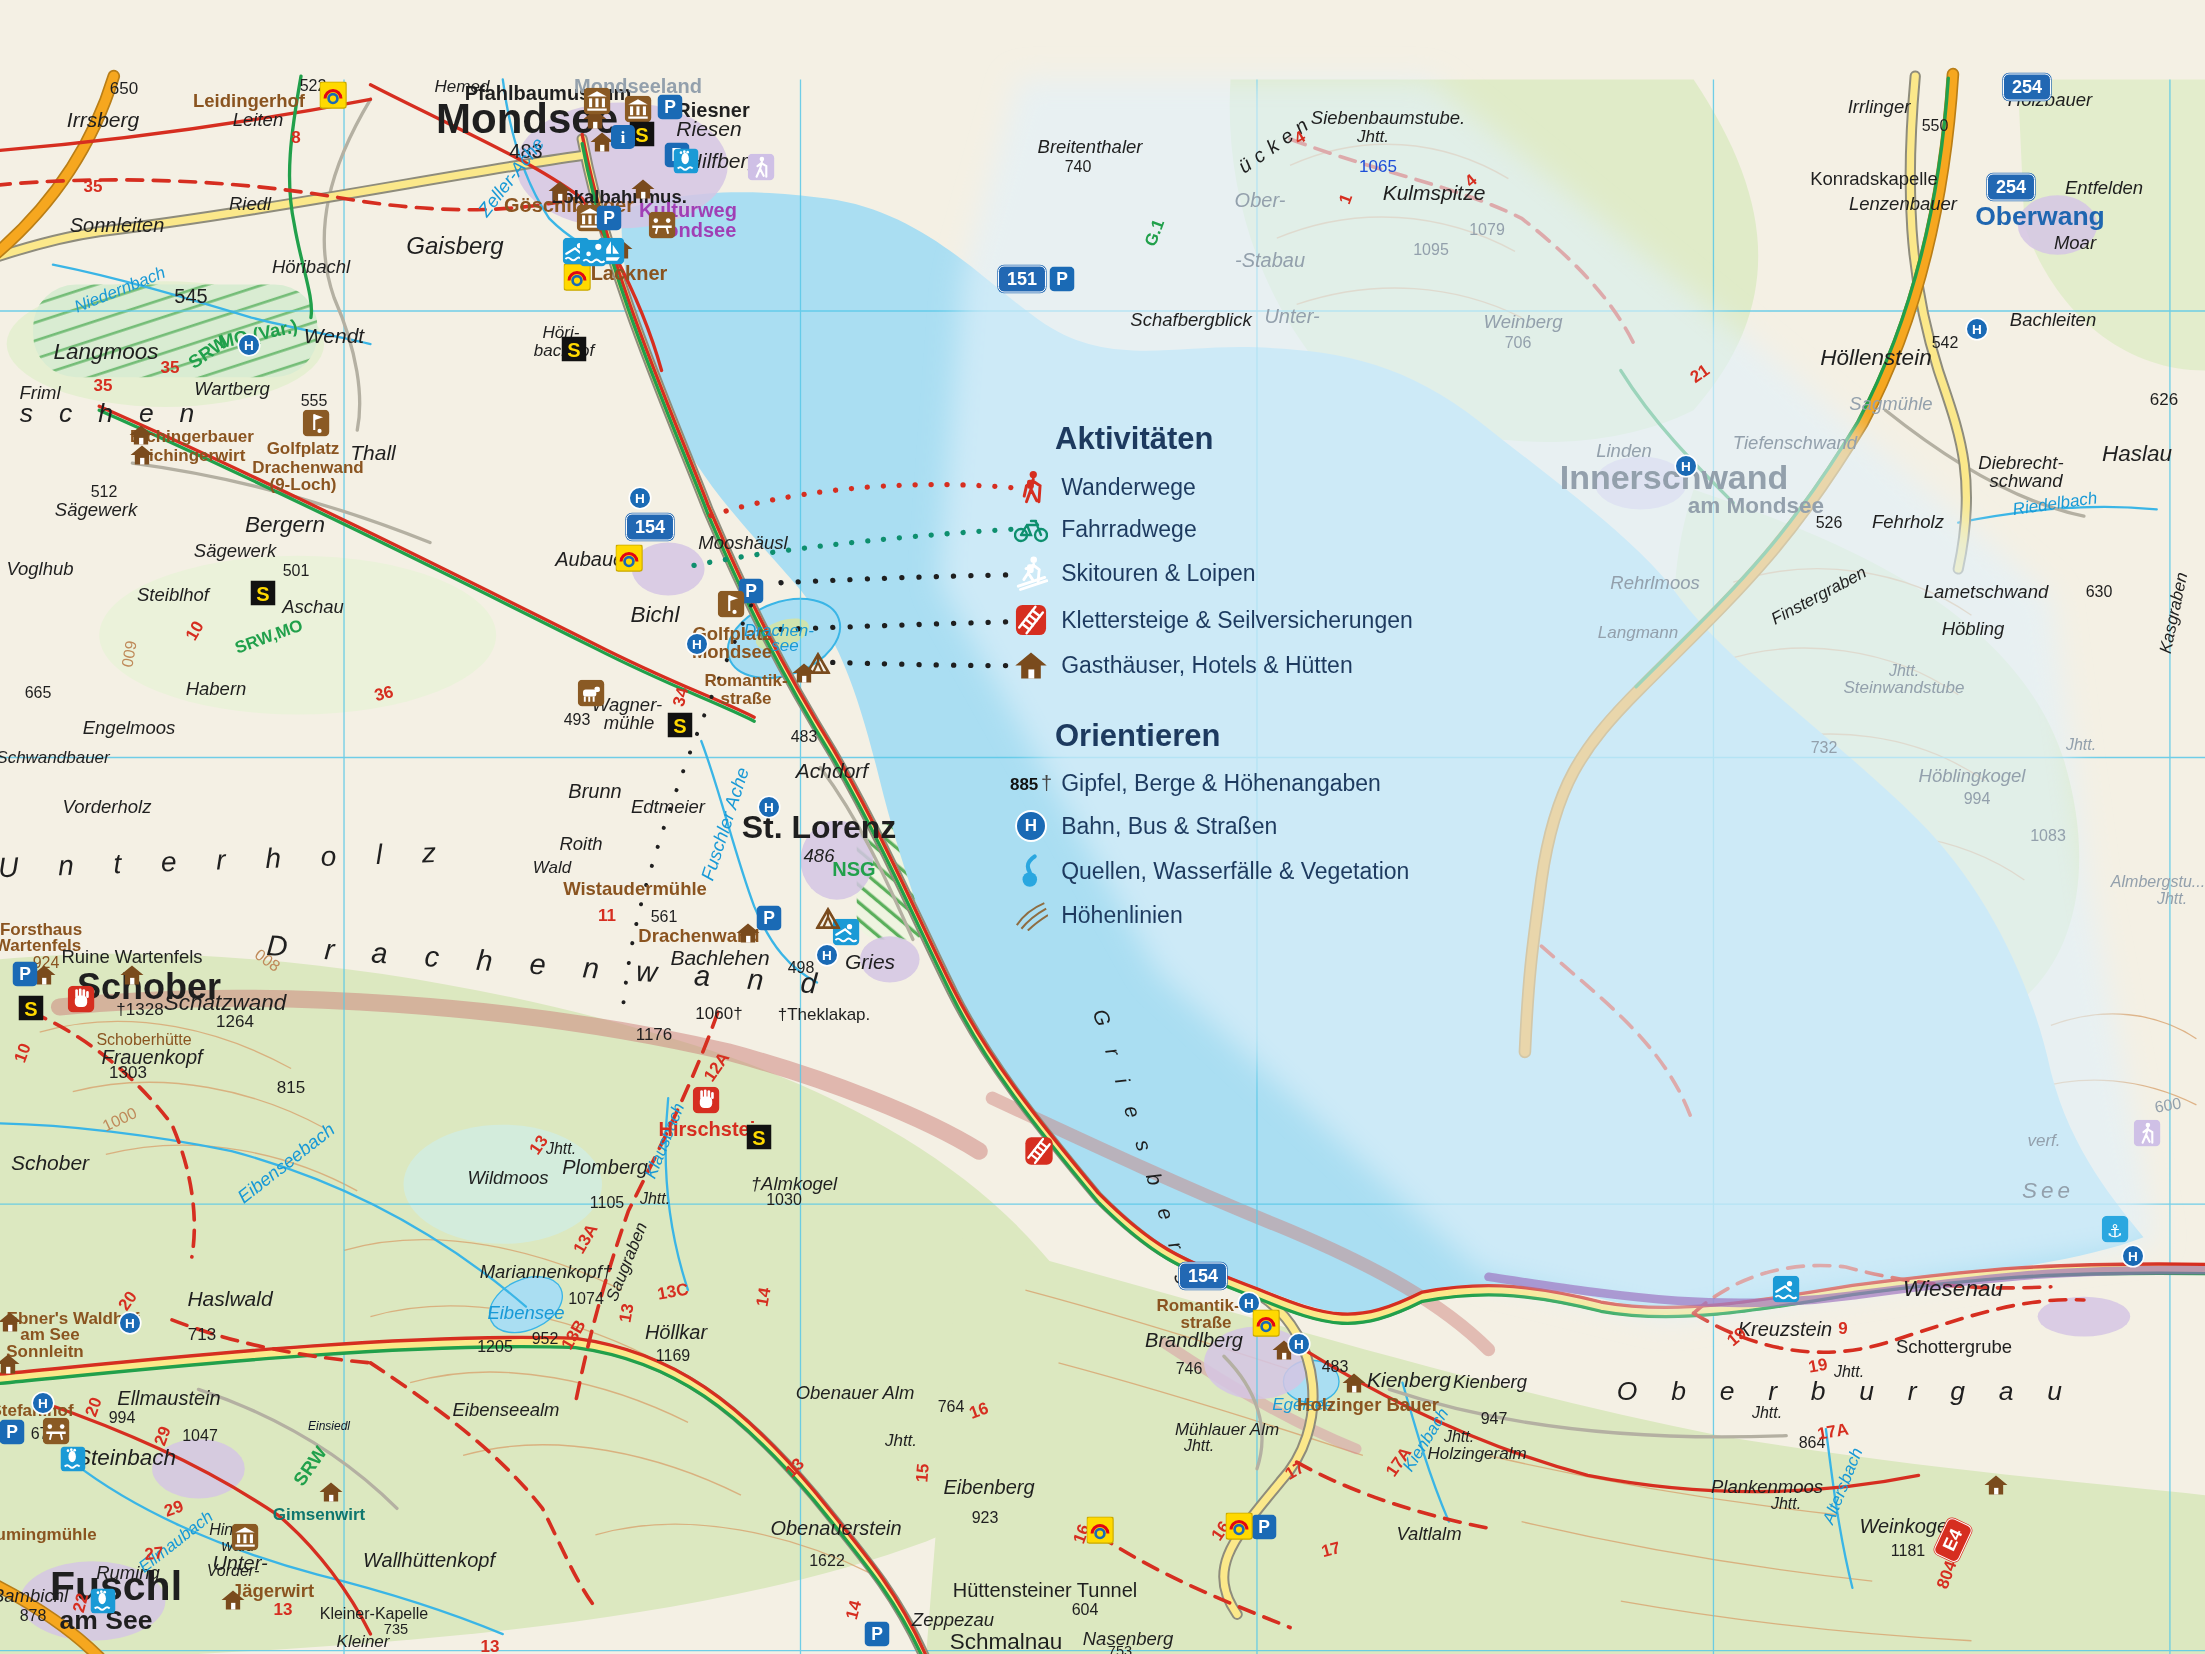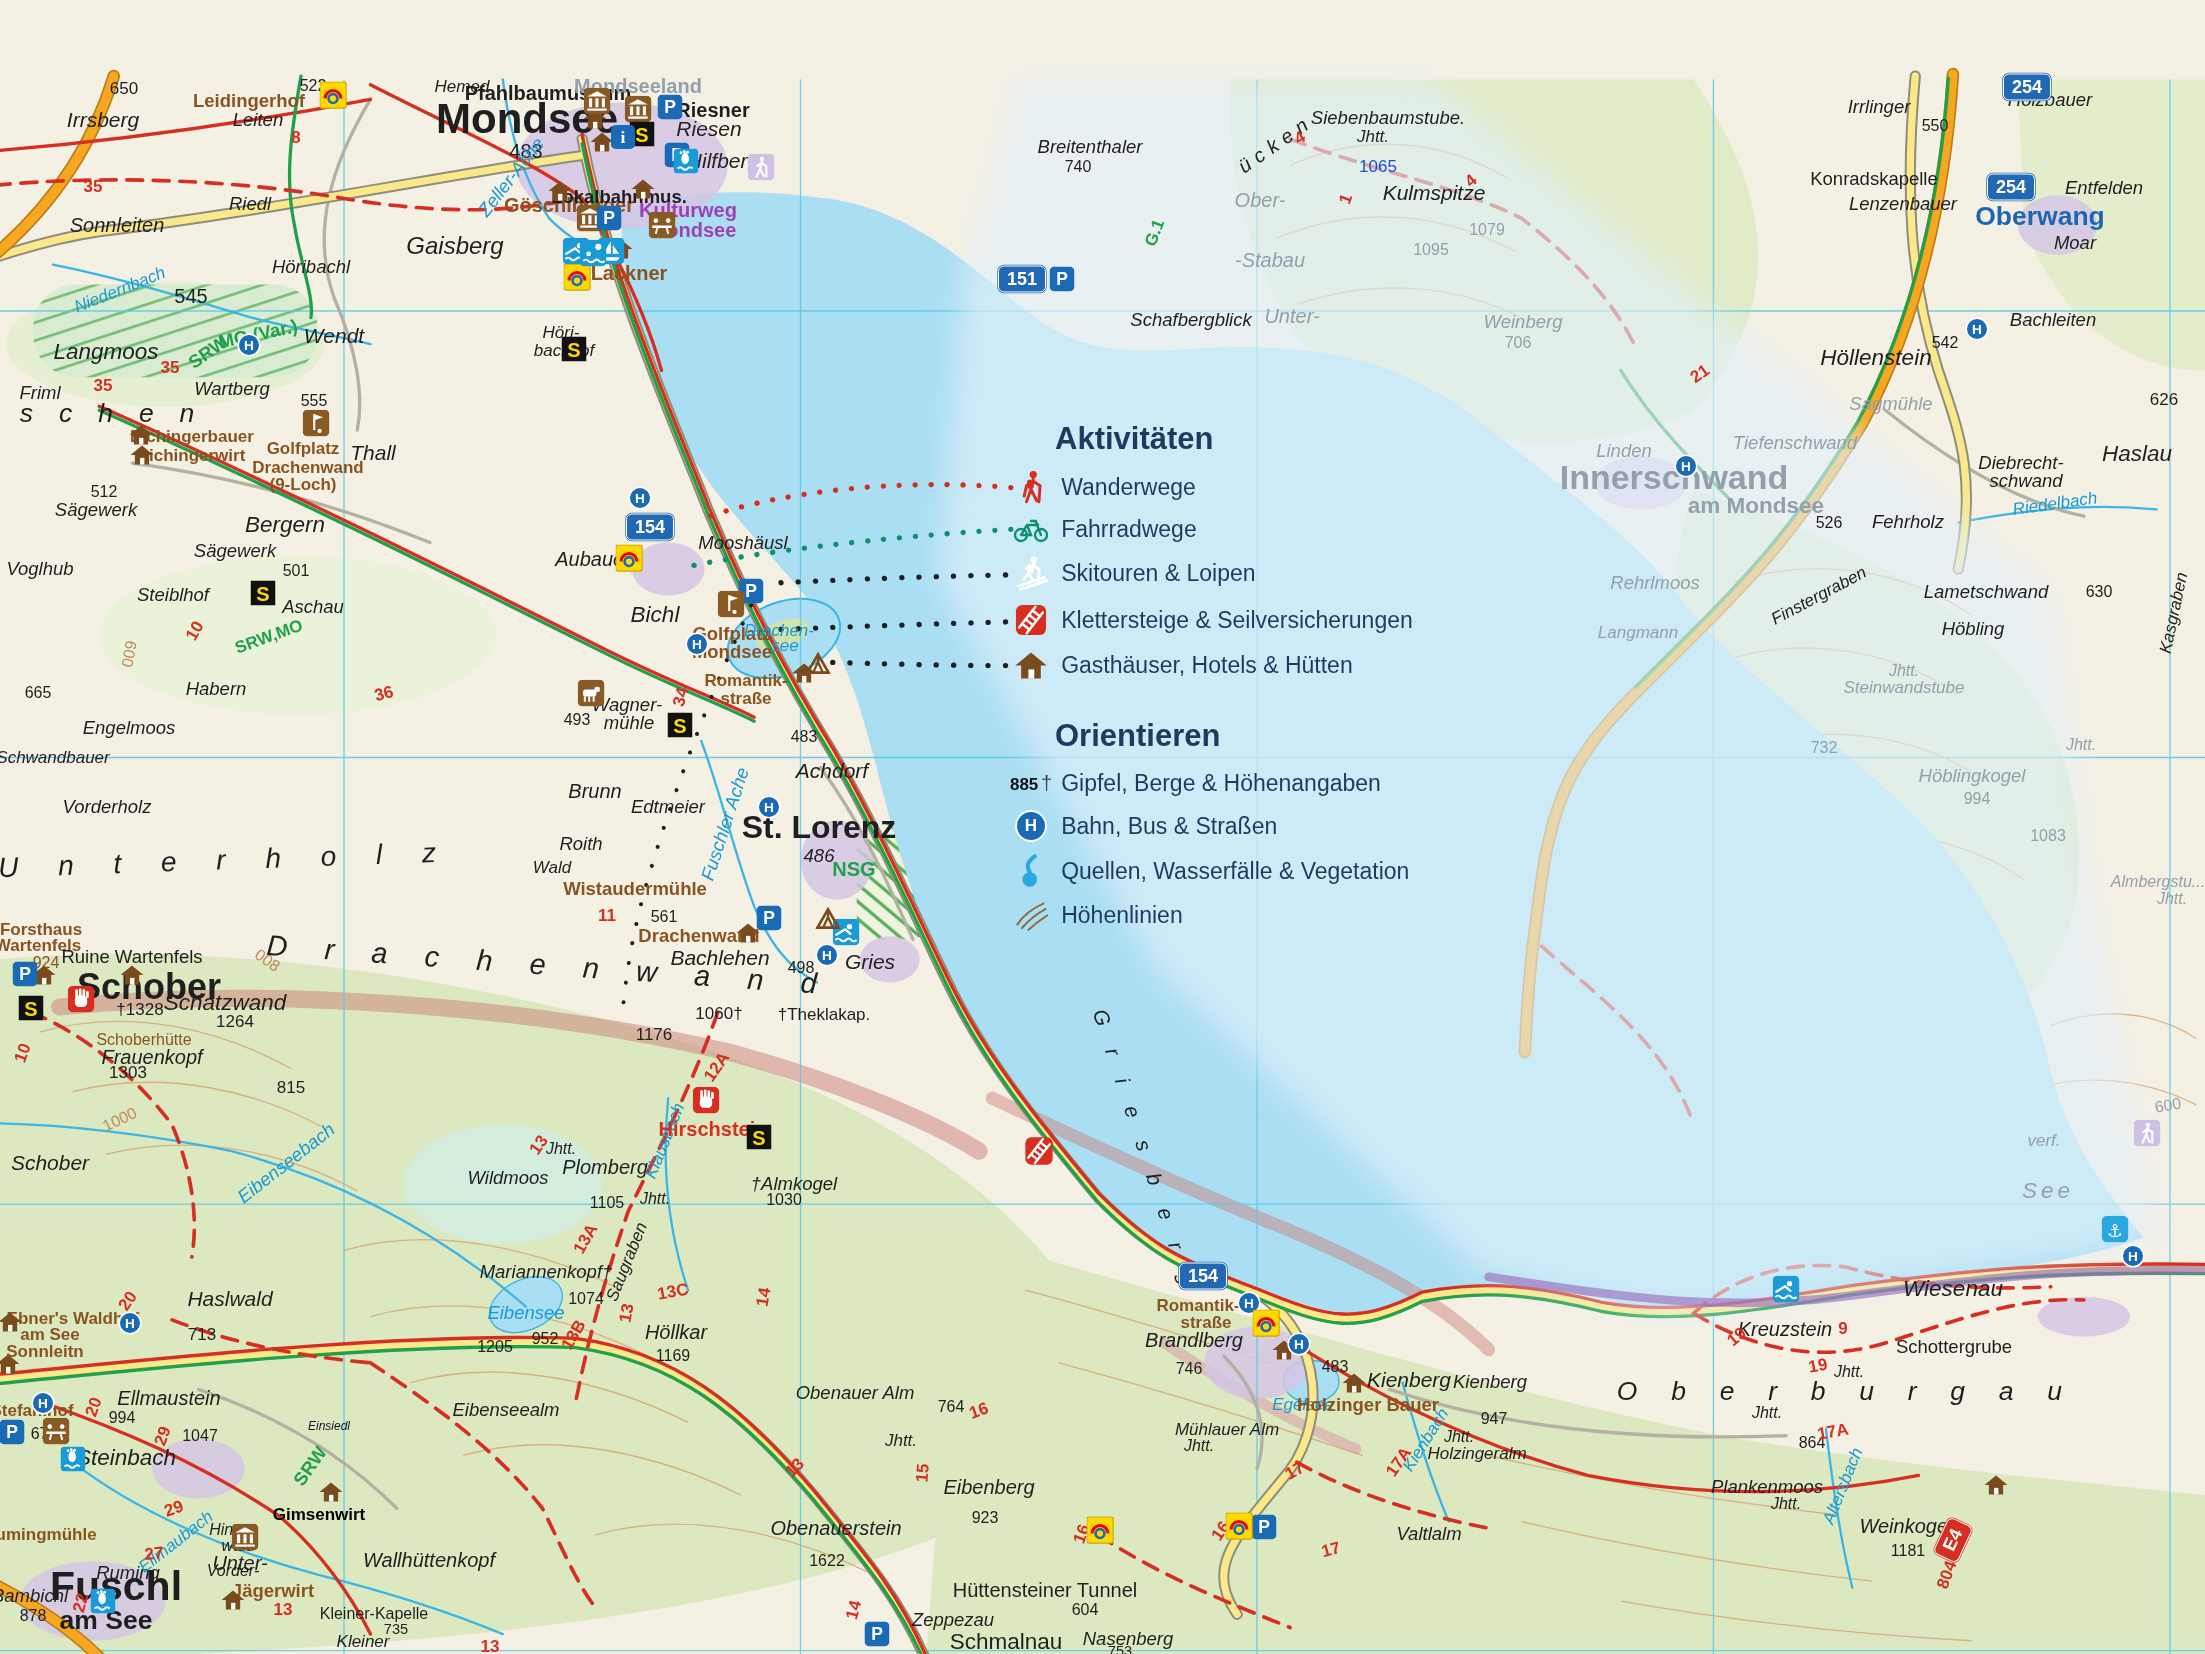--- a/index.html
+++ b/index.html
@@ -423,21 +423,21 @@
       <div class="lbl" style="left: 122px; top: 1418px; font-size: 16px; color: rgb(31, 31, 31); transform: translate(-50%, -50%) rotate(0deg);">994</div>
       <div class="lbl" style="left: 200px; top: 1436px; font-size: 16px; color: rgb(31, 31, 31); transform: translate(-50%, -50%) rotate(0deg);">1047</div>
       <div class="lbl" style="left: 126px; top: 1458px; font-size: 22.5px; color: rgb(31, 31, 31); font-style: italic; transform: translate(-50%, -50%) rotate(0deg);">Steinbach</div>
       <div class="lbl" style="left: 40px; top: 1535px; font-size: 17px; color: rgb(138, 84, 32); font-weight: bold; transform: translate(-50%, -50%) rotate(0deg);">Rumingmühle</div>
       <div class="lbl" style="left: 128px; top: 1573px; font-size: 18.5px; color: rgb(31, 31, 31); font-style: italic; transform: translate(-50%, -50%) rotate(0deg);">Ruming</div>
       <div class="lbl" style="left: 30px; top: 1596px; font-size: 18.5px; color: rgb(31, 31, 31); font-style: italic; transform: translate(-50%, -50%) rotate(0deg);">Bambichl</div>
       <div class="lbl" style="left: 33px; top: 1616px; font-size: 16px; color: rgb(31, 31, 31); transform: translate(-50%, -50%) rotate(0deg);">878</div>
       <div class="lbl" style="left: 176px; top: 1542px; font-size: 17px; color: rgb(24, 153, 214); font-style: italic; transform: translate(-50%, -50%) rotate(-38deg);">Ellmaubach</div>
       <div class="lbl" style="left: 240px; top: 1563px; font-size: 20px; color: rgb(31, 31, 31); font-style: italic; transform: translate(-50%, -50%) rotate(0deg);">Unter-</div>
       <div class="lbl" style="left: 273px; top: 1591px; font-size: 18.5px; color: rgb(138, 84, 32); font-weight: bold; transform: translate(-50%, -50%) rotate(0deg);">Jägerwirt</div>
-      <div class="lbl" style="left: 319px; top: 1515px; font-size: 17px; color: #000000; font-weight: bold; transform: translate(-50%, -50%) rotate(0deg);">Gimsenwirt</div>
+      <div class="lbl" style="left: 319px; top: 1515px; font-size: 17px; color: #0f766e; font-weight: bold; transform: translate(-50%, -50%) rotate(0deg);">Gimsenwirt</div>
       <div class="lbl" style="left: 329px; top: 1426px; font-size: 12px; color: #0f172a; font-style: italic; transform: translate(-50%, -50%) rotate(0deg);">Einsiedl</div>
       <div class="lbl" style="left: 233px; top: 1530px; font-size: 16px; color: rgb(31, 31, 31); font-style: italic; transform: translate(-50%, -50%) rotate(0deg);">Hinter-</div>
       <div class="lbl" style="left: 238px; top: 1546px; font-size: 16px; color: rgb(31, 31, 31); font-style: italic; transform: translate(-50%, -50%) rotate(0deg);">wald</div>
       <div class="lbl" style="left: 233px; top: 1571px; font-size: 16px; color: rgb(31, 31, 31); font-style: italic; transform: translate(-50%, -50%) rotate(0deg);">Vorder-</div>
       <div class="lbl" style="left: 429px; top: 1560px; font-size: 20px; color: rgb(31, 31, 31); font-style: italic; transform: translate(-50%, -50%) rotate(0deg);">Wallhüttenkopf</div>
       <div class="lbl" style="left: 836px; top: 1528px; font-size: 20px; color: rgb(31, 31, 31); font-style: italic; transform: translate(-50%, -50%) rotate(0deg);">Obenauerstein</div>
       <div class="lbl" style="left: 827px; top: 1561px; font-size: 16px; color: rgb(31, 31, 31); transform: translate(-50%, -50%) rotate(0deg);">1622</div>
       <div class="lbl" style="left: 855px; top: 1393px; font-size: 18.5px; color: rgb(31, 31, 31); font-style: italic; transform: translate(-50%, -50%) rotate(0deg);">Obenauer Alm</div>
       <div class="lbl" style="left: 951px; top: 1407px; font-size: 16px; color: rgb(31, 31, 31); transform: translate(-50%, -50%) rotate(0deg);">764</div>
       <div class="lbl" style="left: 901px; top: 1441px; font-size: 17px; color: rgb(31, 31, 31); font-style: italic; transform: translate(-50%, -50%) rotate(0deg);">Jhtt.</div>

